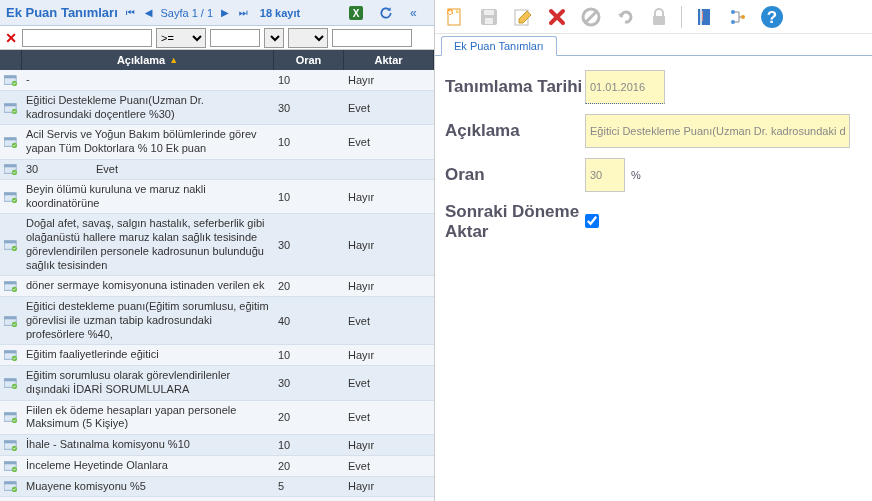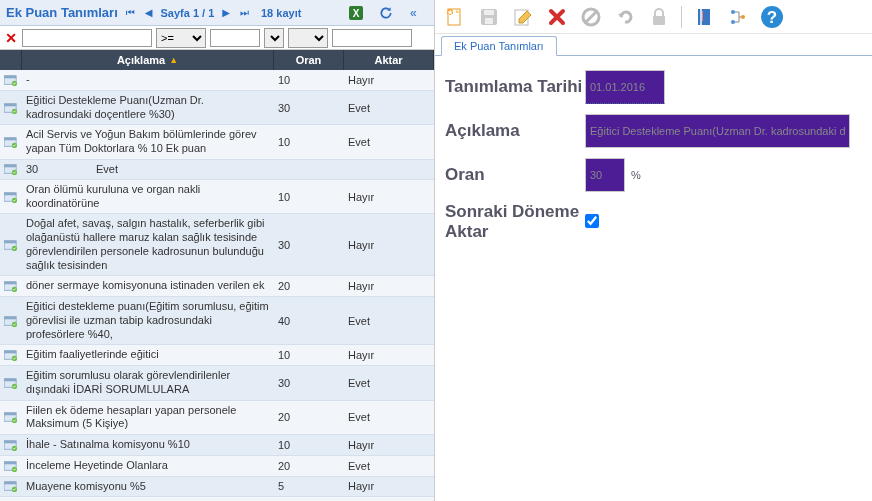--- a/index.html
+++ b/index.html
@@ -30,21 +30,21 @@
     color: #2a6dc4;
     font-weight: bold;
     font-size: 13px;
   }
   .nav-btn {
     color: #2a6dc4;
     font-size: 10px;
     cursor: pointer;
     padding: 0 2px;
   }
-  .page-ind { color: #2a6dc4; font-weight: bold; font-size: 11px; }
+  .page-ind { color: #2a6dc4; font-weight: normal; font-size: 11px; }
   .rec-count { color: #2a6dc4; font-weight: bold; font-size: 11px; margin-left: 4px;}
   .left-header-spacer { flex: 1; }
   .excel-icon svg, .refresh-icon svg, .expand-icon svg { display: block; }
 
   
   .filter-row {
     background: #fff;
     border-bottom: 1px solid #ccc;
     height: 24px;
     display: flex;
@@ -154,21 +154,21 @@
     position: relative;
     top: 1px;
   }
 
   
   .r-form { padding: 14px 10px; }
   .f-row { display: flex; align-items: center; margin-bottom: 10px; }
   .f-label { width: 140px; color: #556; font-size: 17px; font-weight: bold; }
   .f-control input[type=text] {
     border: 1px solid #c8c8c8;
-    background: #4c1d95;
+    background: #fef9c3;
     color: #888;
     height: 20px;
     padding: 16px 4px;
     font-size: 11px;
   }
   .f-date { width: 80px; border-bottom: 1px dotted #469!important; }
   .f-desc { width: 265px; }
   .f-num { width: 40px; text-align: left; }
   .pct { color: #556; margin-left: 6px; font-size:11px; }
   .f-check { width: 14px; height: 14px; }
@@ -281,21 +281,21 @@
         </div>
         <div class="trow">
           <div class="tc-icon">
             <svg class="row-icon-svg" viewBox="0 0 16 14">
               <rect x="0" y="2" width="14" height="10" fill="#dce8f5" stroke="#8aa8c8"></rect>
               <rect x="0" y="2" width="14" height="3" fill="#8aa8c8"></rect>
               <circle cx="12" cy="11" r="3" fill="#6fbf4b"></circle>
               <path d="M10.5 11 l1 1 l2 -2" stroke="#fff" fill="none" stroke-width="1"></path>
             </svg>
           </div>
-          <div class="tc-acik">Oran ölümü kuruluna ve organ nakli koordinatörüne</div>
+          <div class="tc-acik">Beyin ölümü kuruluna ve maruz nakli koordinatörüne</div>
           <div class="tc-oran">10</div>
           <div class="tc-aktar">Hayır</div>
         </div>
         <div class="trow">
           <div class="tc-icon">
             <svg class="row-icon-svg" viewBox="0 0 16 14">
               <rect x="0" y="2" width="14" height="10" fill="#dce8f5" stroke="#8aa8c8"></rect>
               <rect x="0" y="2" width="14" height="3" fill="#8aa8c8"></rect>
               <circle cx="12" cy="11" r="3" fill="#6fbf4b"></circle>
               <path d="M10.5 11 l1 1 l2 -2" stroke="#fff" fill="none" stroke-width="1"></path>

